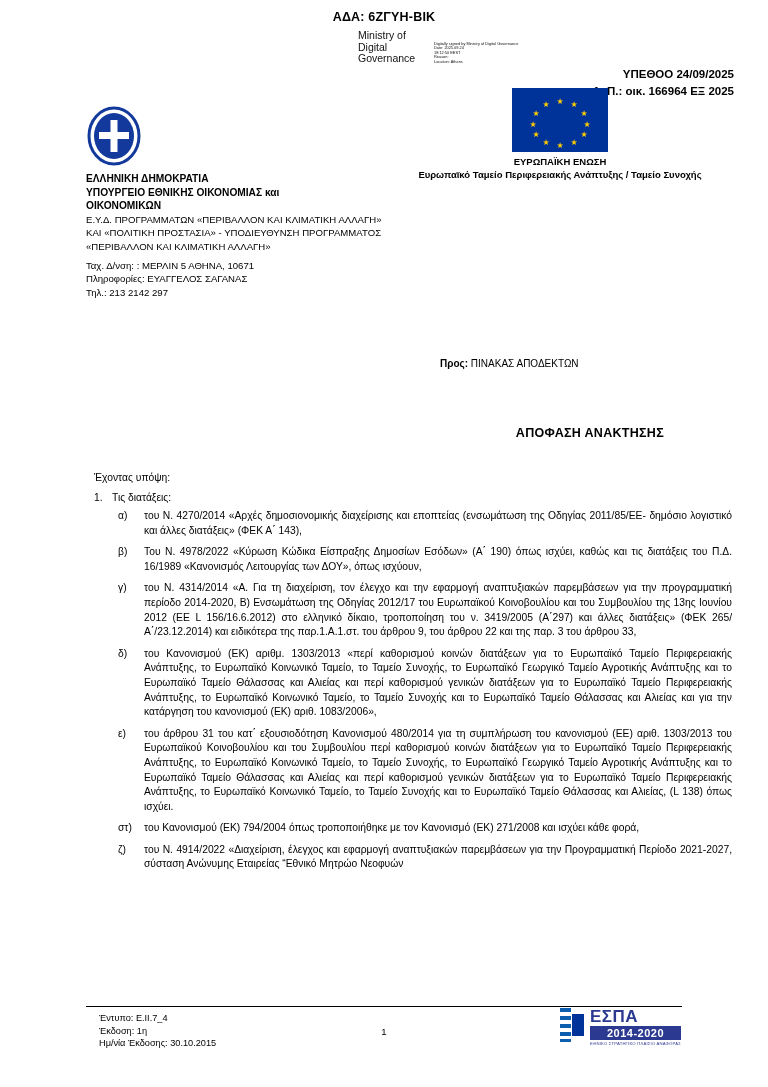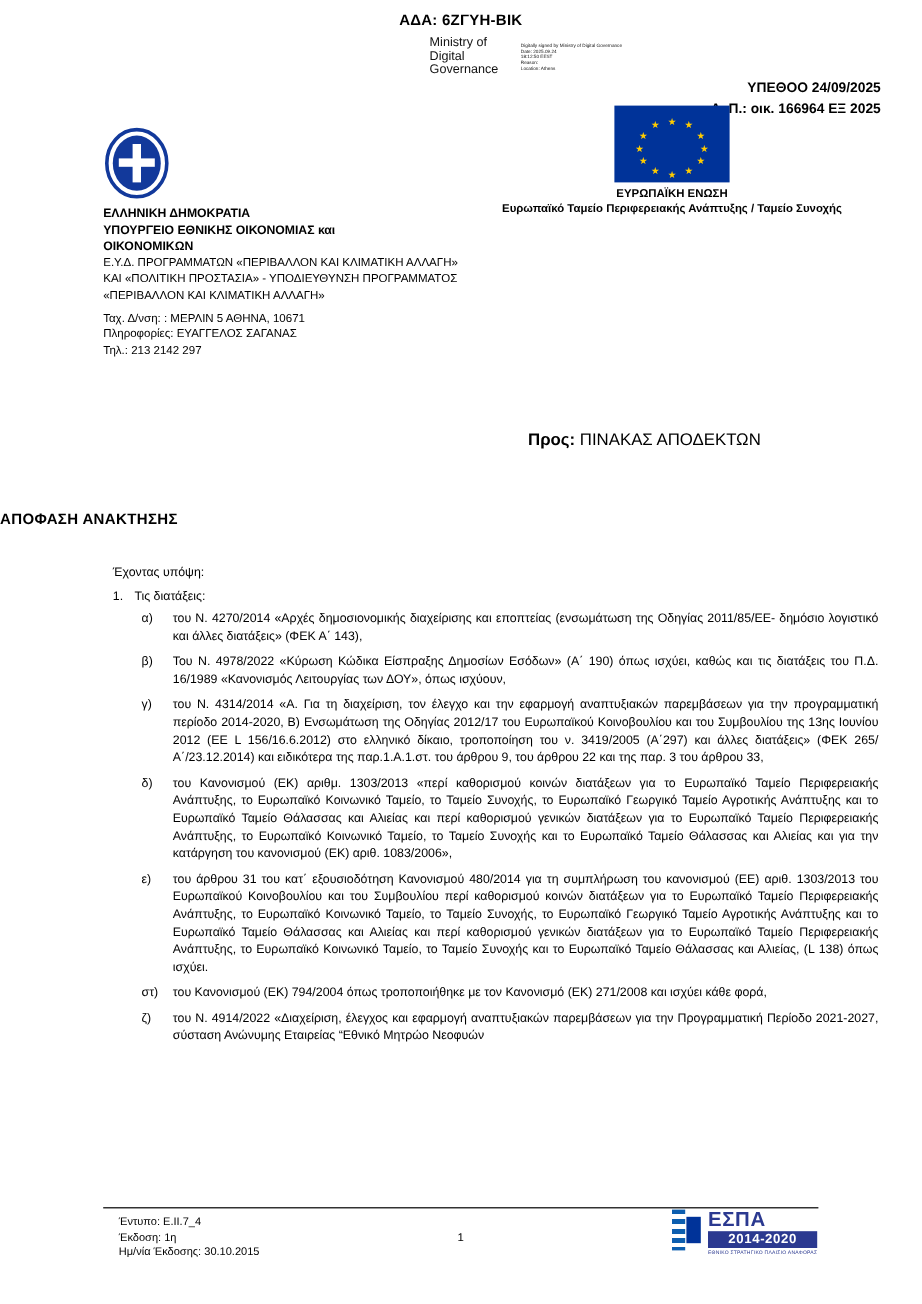--- a/index.html
+++ b/index.html
@@ -34,21 +34,21 @@
     font-weight: bold;
     letter-spacing: 0.2px;
   }
 
   .ministry-block {
     position: absolute;
     top: 30px;
     left: 358px;
     width: 200px;
     display: flex;
-    align-items: center;
+    align-items: flex-end;
   }
   .ministry-name {
     font-size: 10.5px;
     line-height: 11.5px;
     color: #111;
     width: 72px;
   }
   .sign-block {
     font-size: 3.9px;
     line-height: 4.6px;
@@ -122,32 +122,32 @@
     line-height: 13.6px;
   }
   .sender .b { font-weight: bold; font-size: 10.2px; }
   .sender .row { margin-bottom: 0px; }
   .sender .spacer { height: 5px; }
 
   .recipient {
     position: absolute;
     top: 358px;
     left: 416px;
-    font-size: 14px;
+    font-size: 10px;
     padding-left: 24px;
   }
   .recipient .lbl { font-weight: bold; }
 
   
   .doc-title {
     position: absolute;
     top: 426px;
     left: 0;
     width: 664px;
-    text-align: left;
+    text-align: right;
     font-size: 12.5px;
     font-weight: bold;
     letter-spacing: 0.3px;
   }
 
   
   .body-wrap {
     position: absolute;
     top: 472px;
     left: 0;

